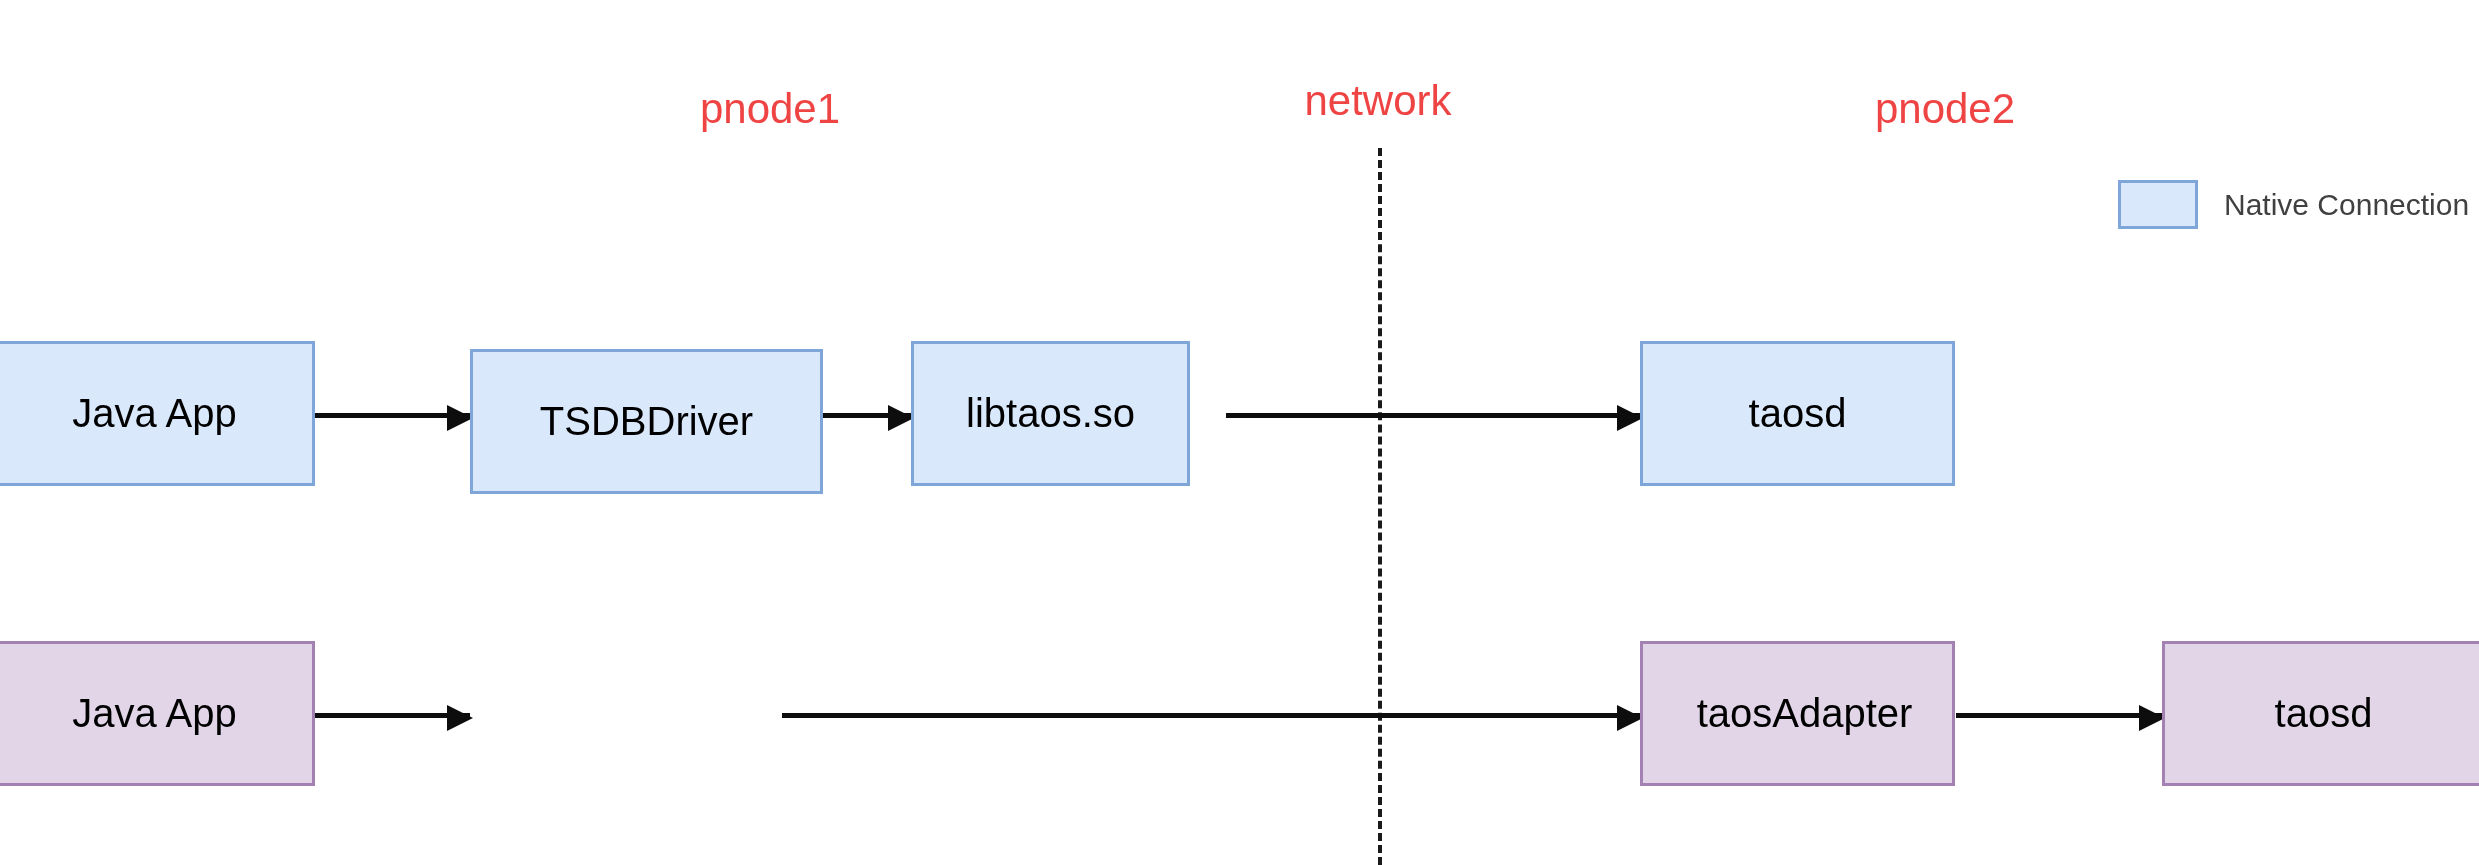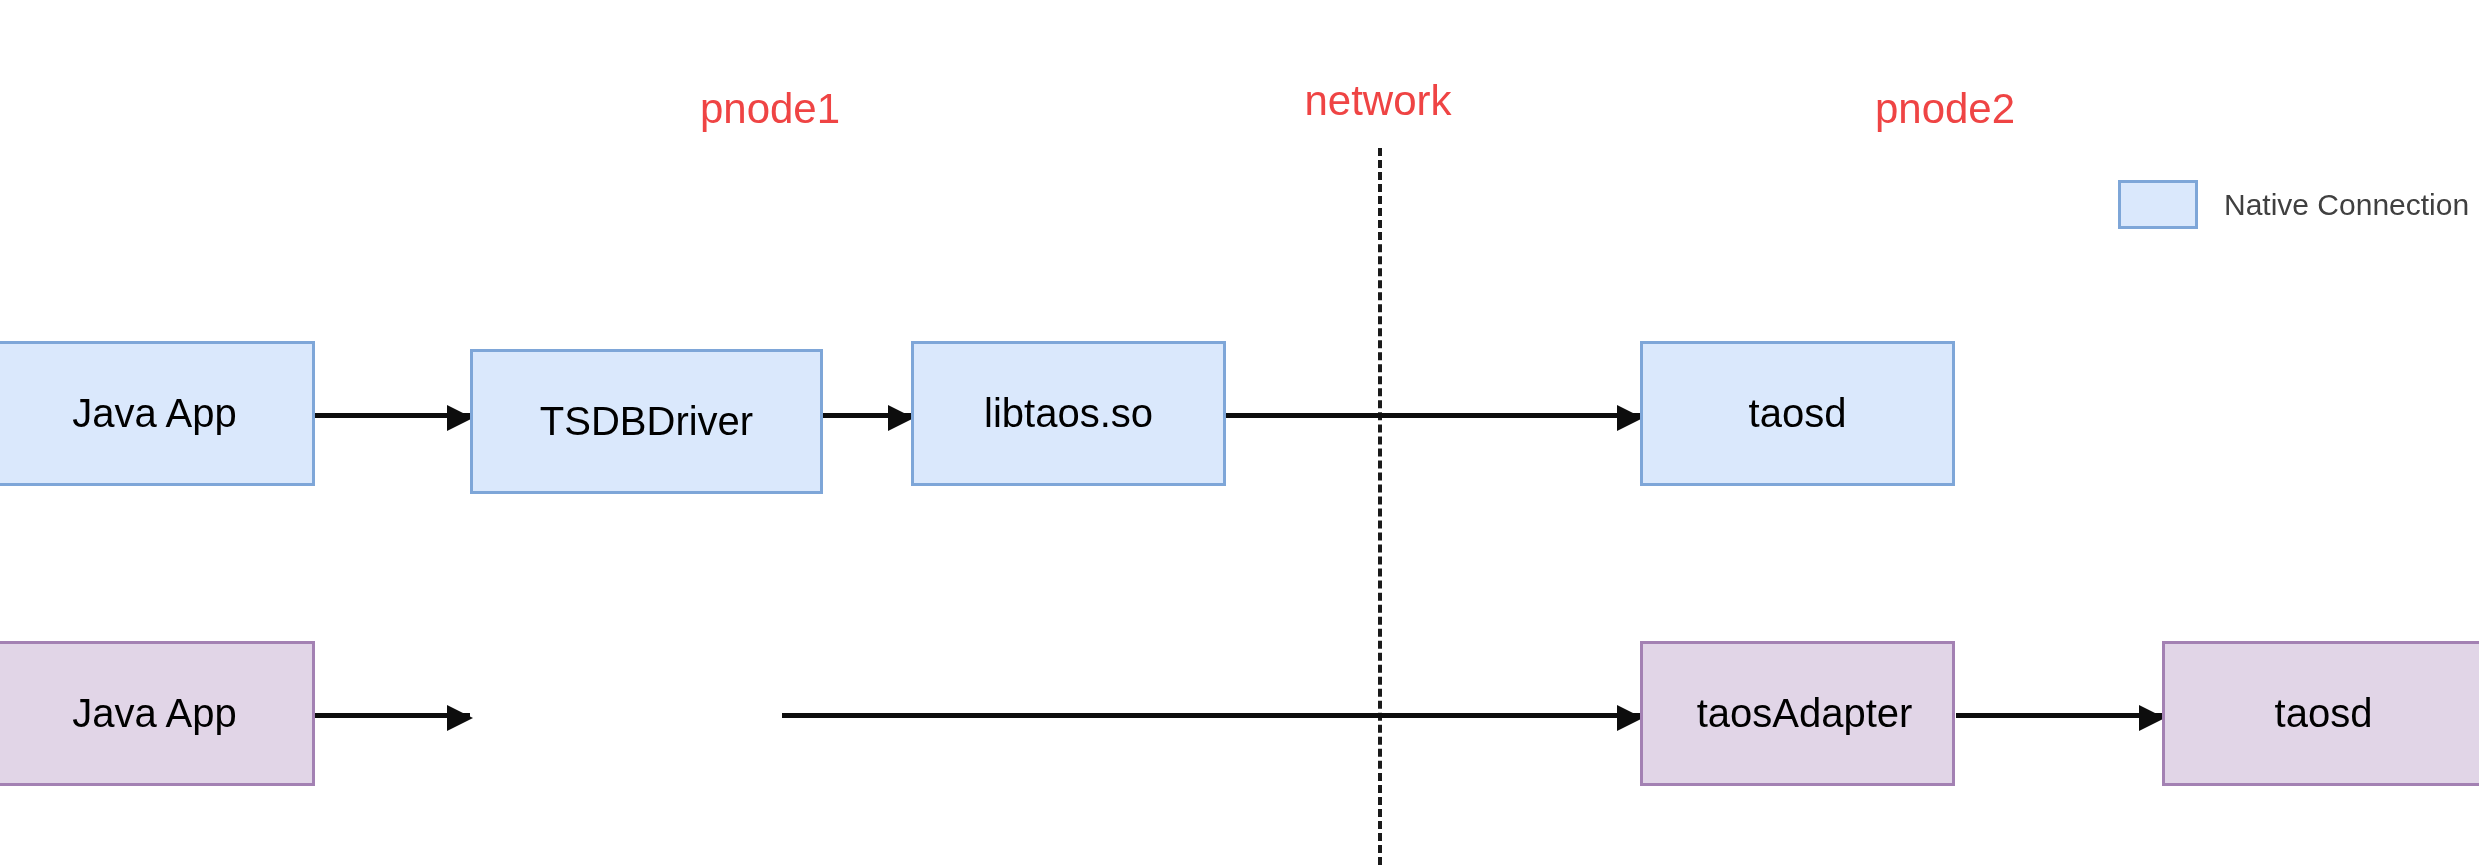--- a/index.html
+++ b/index.html
@@ -111,21 +111,21 @@
   <div class="zone-label" style="left:1945px; top:88px;">pnode2</div>
 
   <div class="divider" style="left:1378px; top:148px; height:717px;"></div>
 
   <div class="arrow" style="left:315px; top:413px; width:155px;"></div>
   <div class="arrow" style="left:785px; top:413px; width:126px;"></div>
   <div class="arrow" style="left:1226px; top:413px; width:414px;"></div>
 
   <div class="node-box native" style="left:-6px; top:341px; width:321px; height:145px;">Java App</div>
   <div class="node-box native" style="left:470px; top:341px; width:353px; height:145px;margin-top:8px;">TSDBDriver</div>
-  <div class="node-box native" style="left:911px; top:341px; width:315px; height:145px;">libtaos.so</div>
+  <div class="node-box native" style="left:911px; top:341px; width:279px; height:145px;">libtaos.so</div>
   <div class="node-box native" style="left:1640px; top:341px; width:315px; height:145px;">taosd</div>
 
   <div class="arrow" style="left:315px; top:713px; width:155px;"></div>
   <div class="arrow" style="left:782px; top:713px; width:858px;"></div>
   <div class="arrow" style="left:1956px; top:713px; width:206px;"></div>
 
   <div class="node-box rest" style="left:-6px; top:641px; width:321px; height:145px;">Java App</div>
   <div class="node-box rest" style="left:1640px; top:641px; width:315px; height:145px;padding-left:14px;">taosAdapter</div>
   <div class="node-box rest" style="left:2162px; top:641px; width:323px; height:145px;">taosd</div>
 

